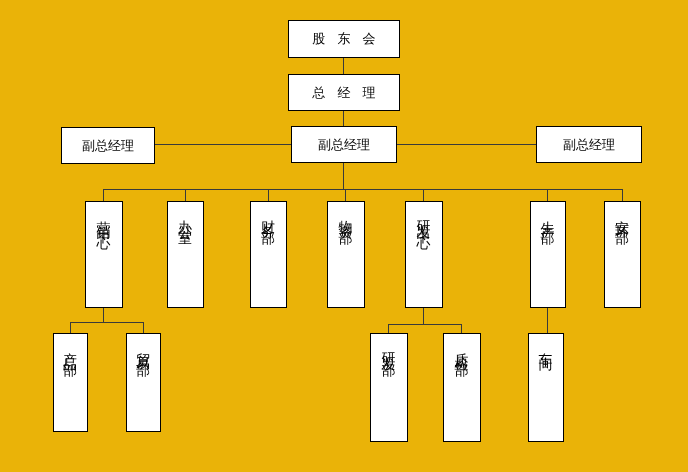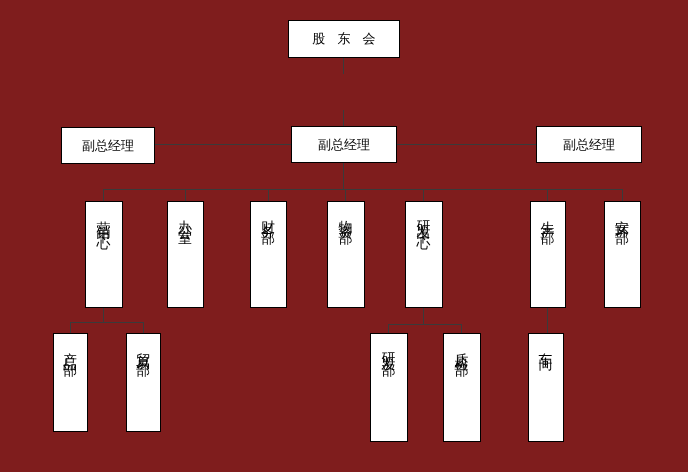--- a/index.html
+++ b/index.html
@@ -7,21 +7,21 @@
     padding: 0;
     background: #ffffff;
   }
   body {
     font-family: "DejaVu Sans", "Liberation Sans", sans-serif;
   }
   #chart {
     position: relative;
     width: 688px;
     height: 472px;
-    background: #7f1d1d;
+    background: #eab308;
     overflow: hidden;
   }
   .node {
     position: absolute;
     box-sizing: border-box;
     border: 1px solid #000000;
     background: #ffffff;
     display: flex;
     align-items: center;
     justify-content: center;
@@ -96,20 +96,23 @@
   <div class="line h" style="left:388px; top:324px; width:74px;"></div>
   <div class="line v" style="left:388px; top:324px; height:10px;"></div>
   <div class="line v" style="left:461px; top:324px; height:10px;"></div>
 
   <div class="line v" style="left:547px; top:308px; height:26px;"></div>
 
   <div class="node horiz spaced" style="left:288px; top:20px; width:112px; height:38px;">
     <span class="label">股 东 会</span>
   </div>
 
+  <div class="node horiz spaced" style="left:288px; top:74px; width:112px; height:37px;">
+    <span class="label">总 经 理</span>
+  </div>
 
   <div class="node horiz" style="left:61px; top:127px; width:94px; height:37px;">
     <span class="label">副总经理</span>
   </div>
 
   <div class="node horiz" style="left:291px; top:126px; width:106px; height:37px;">
     <span class="label">副总经理</span>
   </div>
 
   <div class="node horiz" style="left:536px; top:126px; width:106px; height:37px;">

